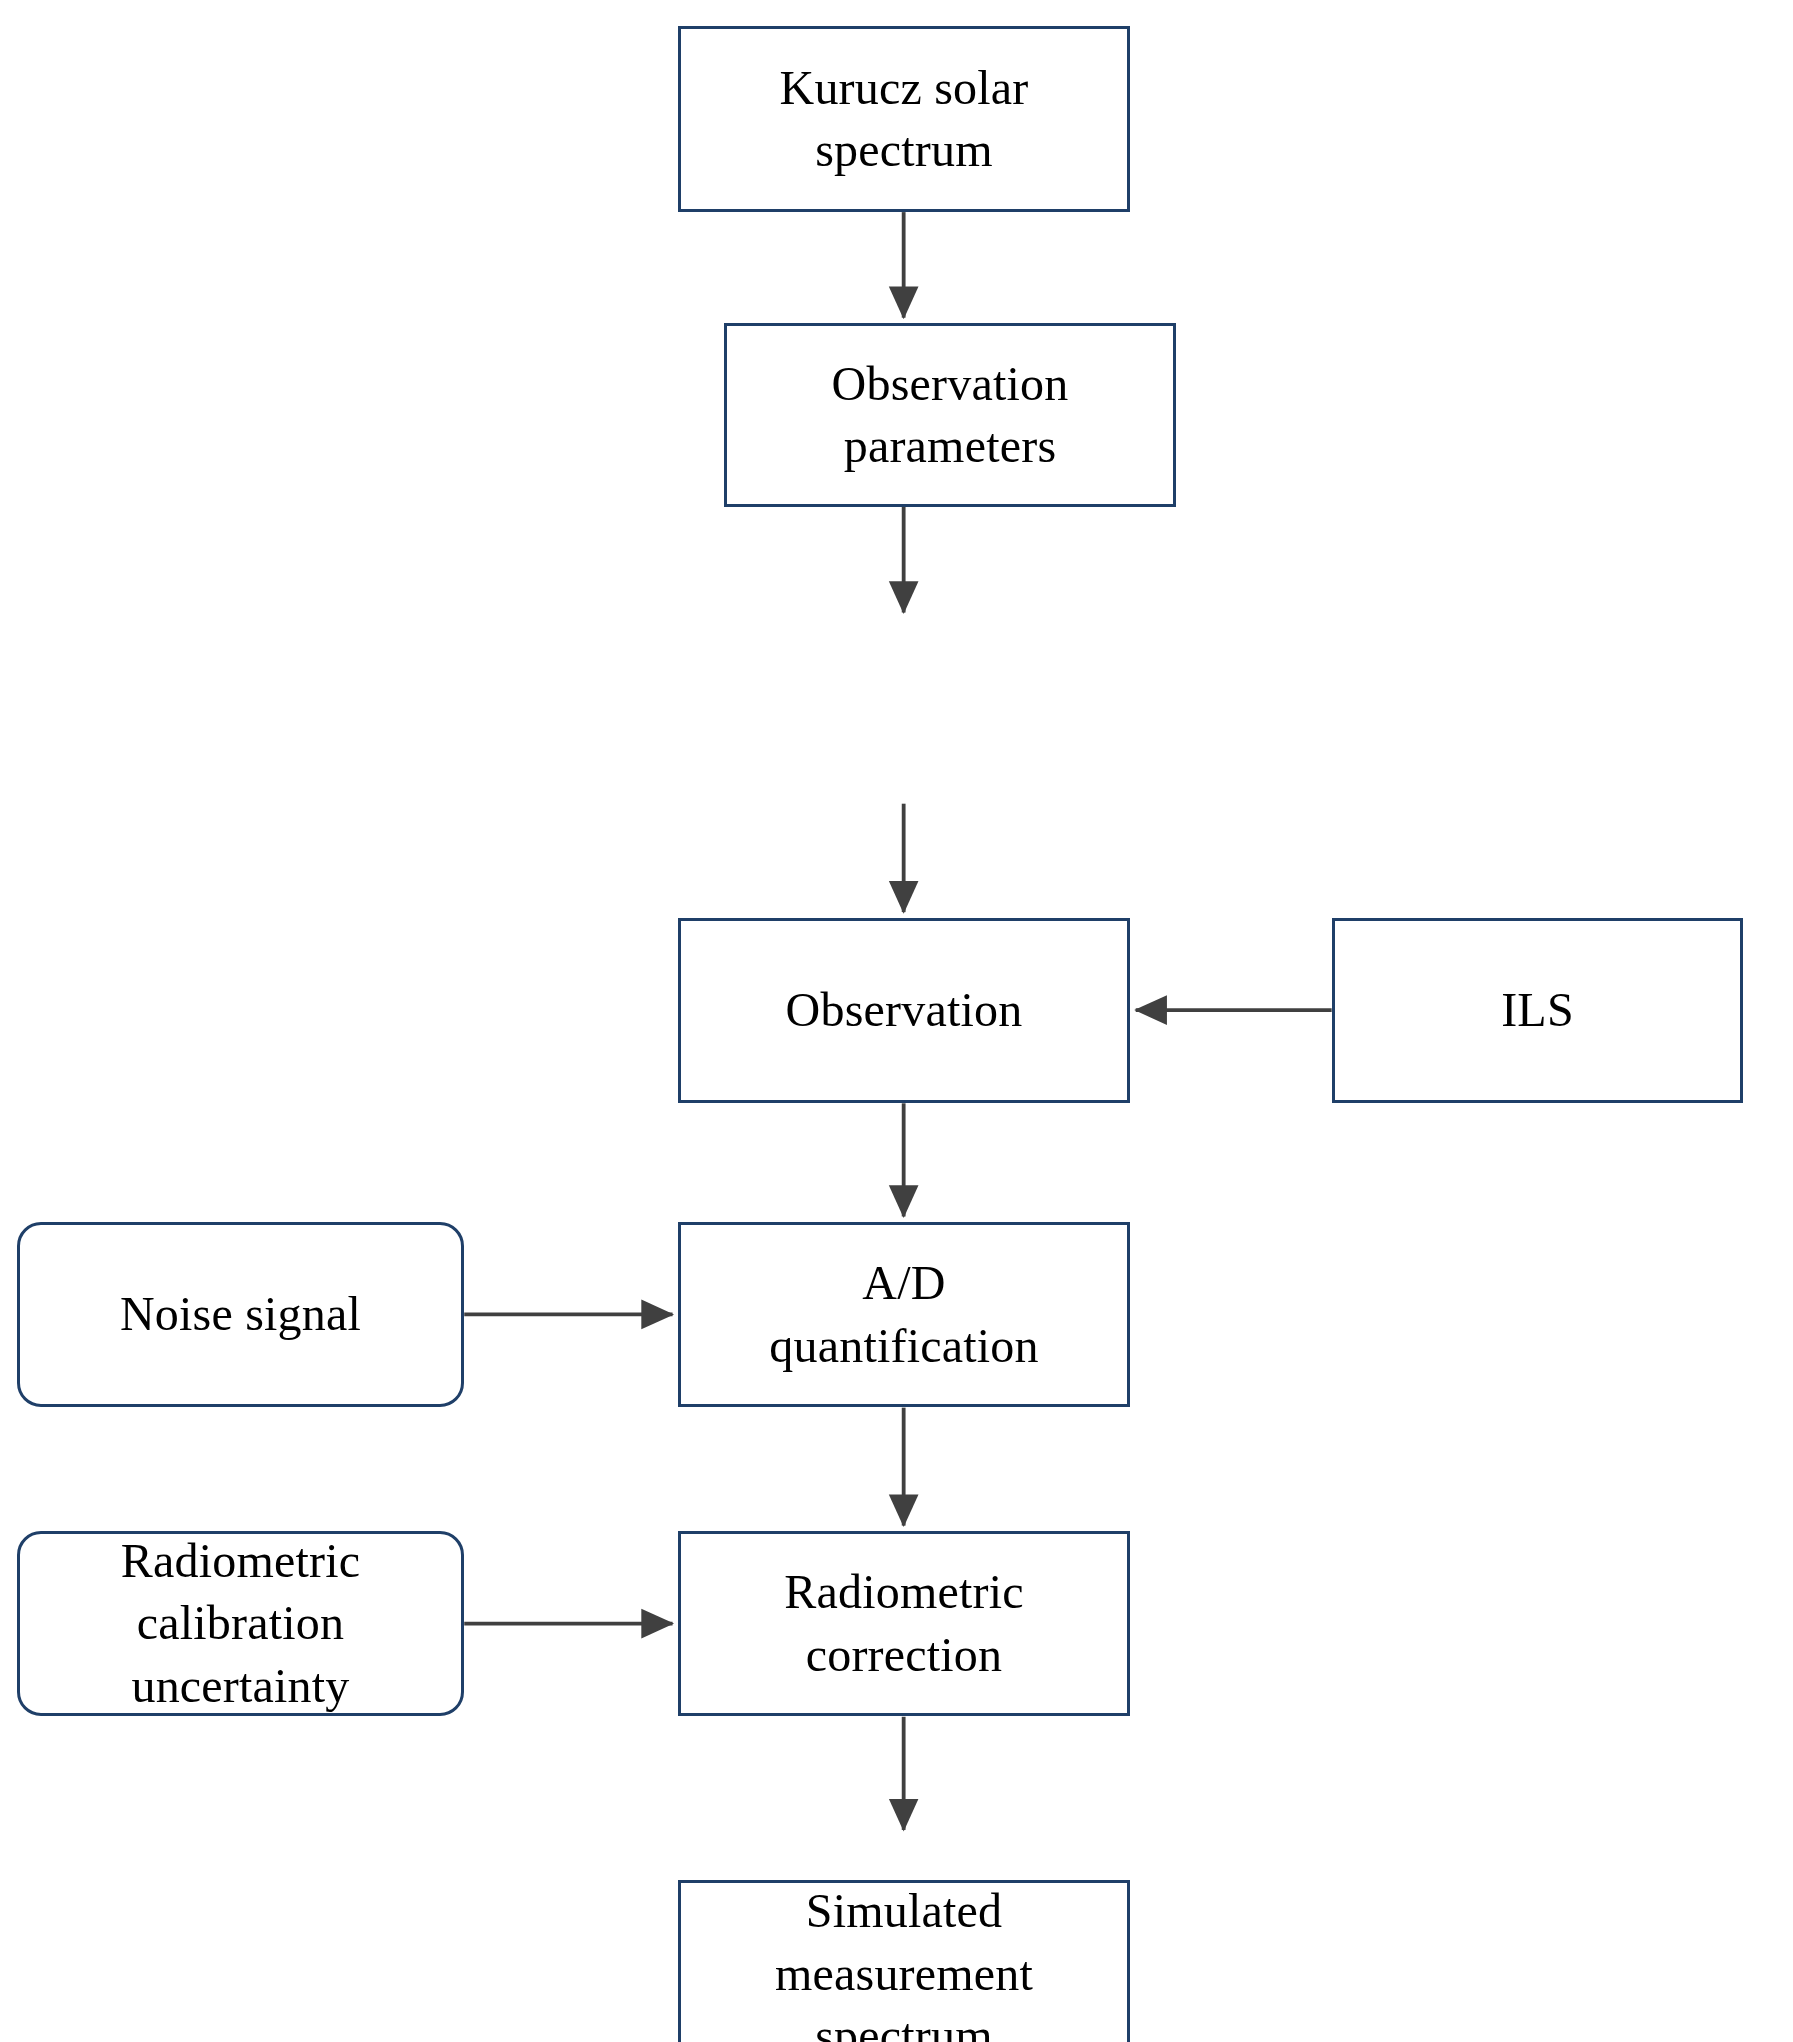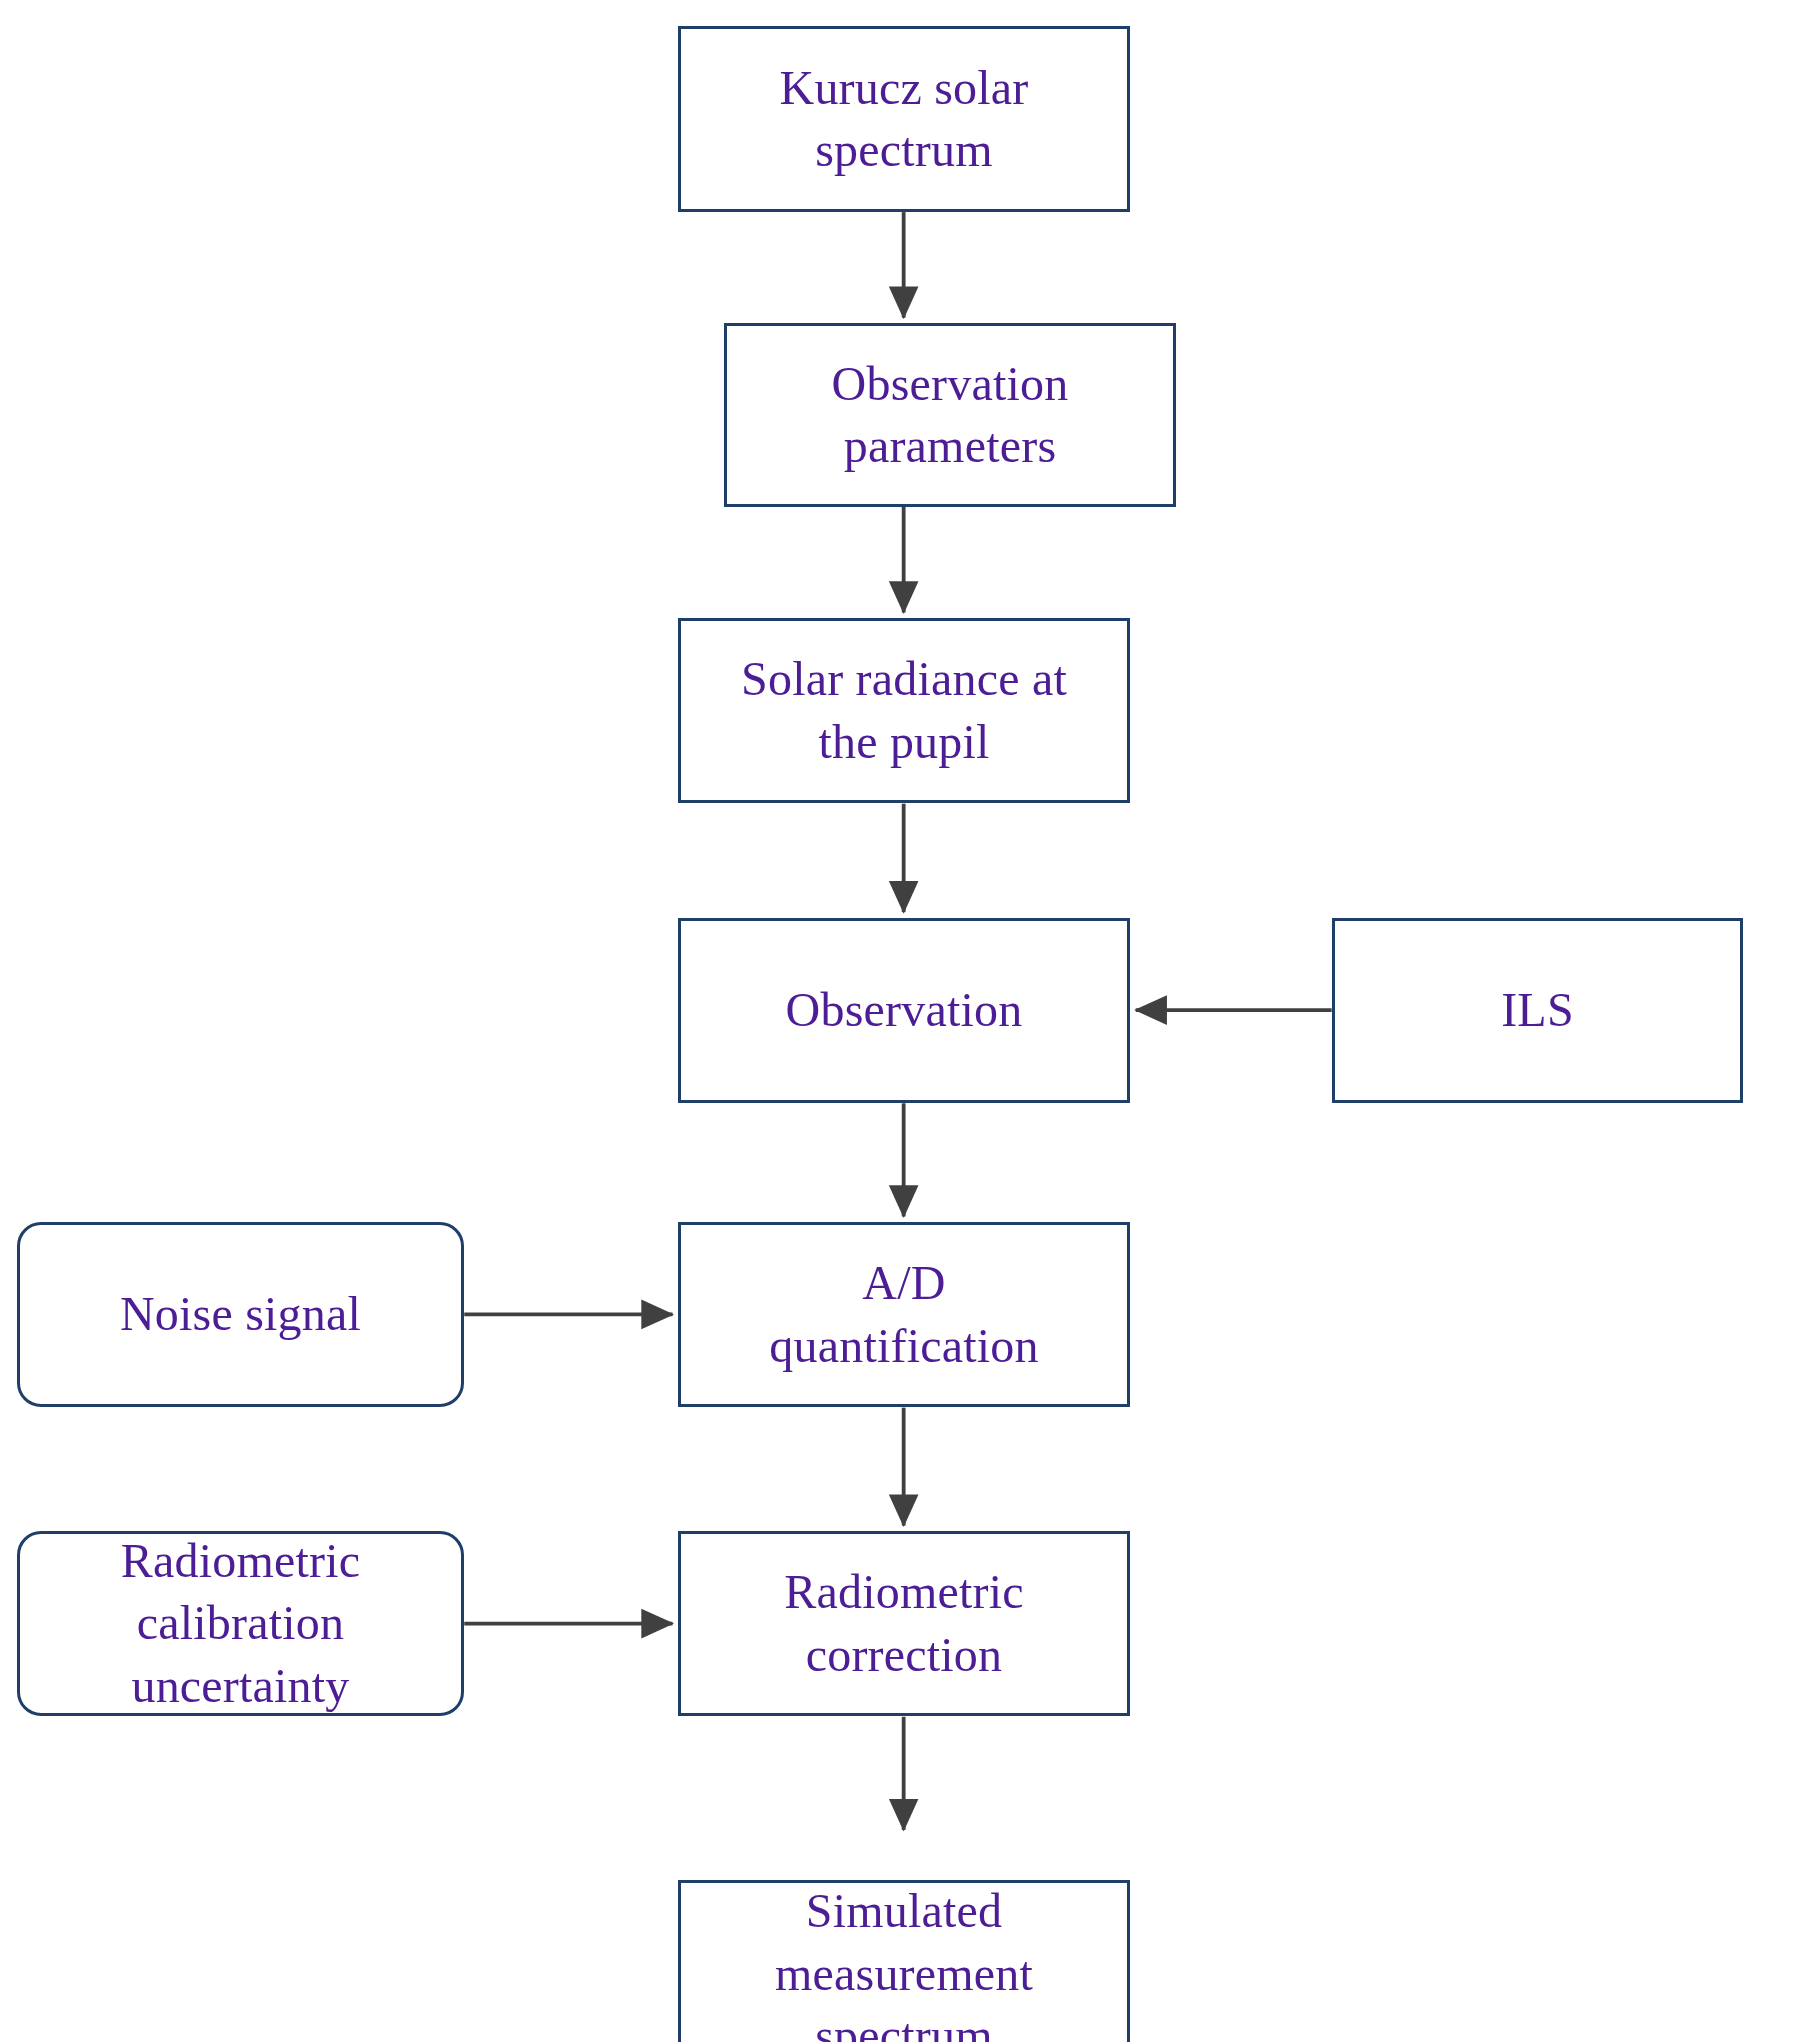--- a/index.html
+++ b/index.html
@@ -21,21 +21,21 @@
     box-sizing: border-box;
     background: #ffffff;
     border: 3.8px solid #1F3F68;
     display: flex;
     align-items: center;
     justify-content: center;
     text-align: center;
   }
   .node .label {
     display: block;
-    color: #4c1d95;
+    color: #000000;
     font-size: 48px;
     line-height: 1.30;
     letter-spacing: 0.2px;
     padding: 0 11.4px;
     white-space: pre-line;
   }
   
   .col-main { left: 678px; width: 452px; }
   
   .col-left { left: 17px; width: 447px; border-radius: 24px; }
@@ -93,24 +93,20 @@
   <div class="node col-main n1">
     <span class="label">Kurucz solar
 spectrum</span>
   </div>
 
   <div class="node col-main n2">
     <span class="label">Observation
 parameters</span>
   </div>
 
-  <div class="node col-main n3">
-    <span class="label">Solar radiance at
-the pupil</span>
-  </div>
 
   <div class="node col-main n4">
     <span class="label">Observation</span>
   </div>
 
   <div class="node col-right n4">
     <span class="label">ILS</span>
   </div>
 
   <div class="node col-left n5">

